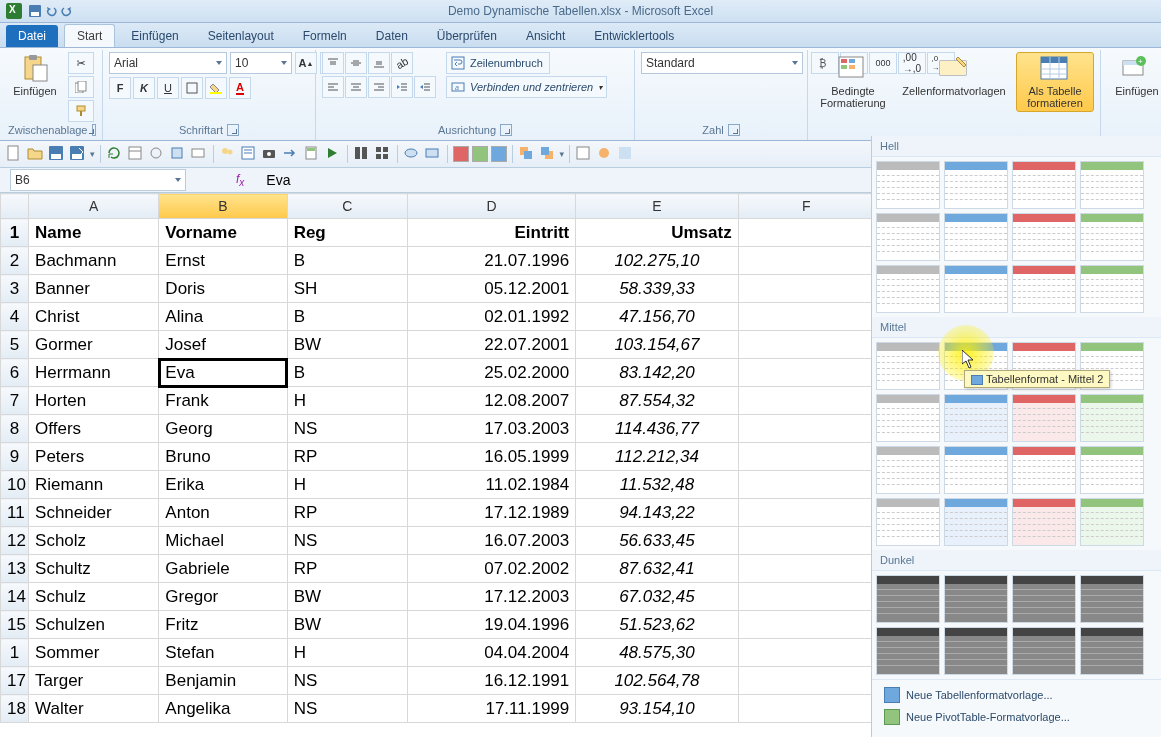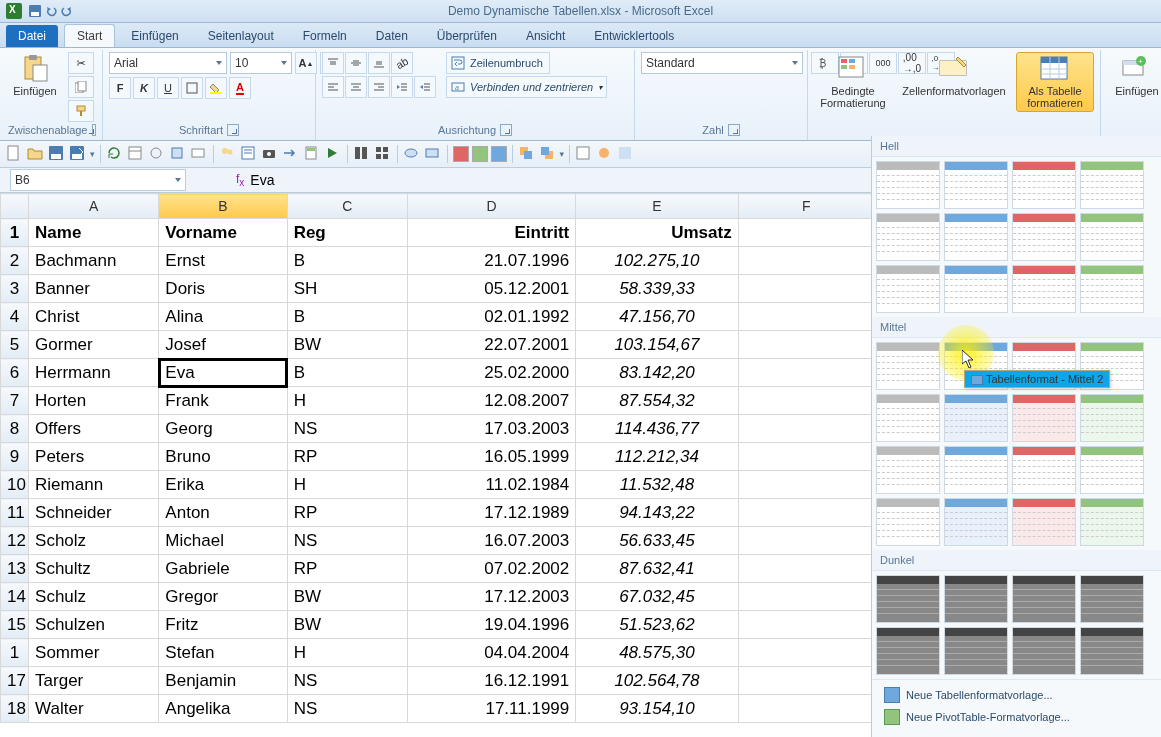--- a/index.html
+++ b/index.html
@@ -30,21 +30,21 @@
   .font-row1{display:flex;gap:3px;align-items:center;}
   .font-row2{display:flex;gap:2px;}
   .toolbar2{height:26px;background:linear-gradient(#f3f7fb,#e6eef7);border-bottom:1px solid #b9cde1;display:flex;align-items:center;padding:0 6px;gap:3px;}
   .tb2-btn{width:18px;height:18px;display:inline-block;cursor:pointer;}
   .tb2-sep{width:1px;height:18px;background:#b9cde1;margin:0 2px;}
   .color-sq{width:14px;height:14px;border:1px solid #aaa;}
   .namebox-row{height:24px;border-bottom:1px solid #b9cde1;display:flex;align-items:center;background:#eef4fa;}
   .namebox{width:166px;height:20px;border:1px solid #b9cde1;background:#fff;margin-left:10px;display:flex;align-items:center;padding:0 4px;position:relative;}
   .namebox::after{content:"";position:absolute;right:4px;top:8px;border-left:3px solid transparent;border-right:3px solid transparent;border-top:4px solid #5a7694;}
   .fx-area{display:flex;align-items:center;margin-left:50px;}
-  .fx{color:#a21caf;margin-right:0;}
+  .fx{font-style:italic;color:#a21caf;margin-right:16px;}
   .formula-bar{padding-left:6px;color:#000;font-size:14px;}
   .sheet{position:relative;}
   table.grid{border-collapse:collapse;table-layout:fixed;width:875px;}
   .grid th,.grid td{border:1px solid #d8d8d8;height:27px;padding:0 6px;font-size:17px;font-family:Arial,sans-serif;color:#000;}
   .grid thead th{background:linear-gradient(#f6f9fc,#e3ecf5);font-weight:normal;text-align:center;color:#333;font-size:14px;height:24px;}
   .grid thead th.sel-col{background:linear-gradient(#ffe38c,#ffc94b);}
   .rowhdr{width:28px;text-align:center;background:linear-gradient(#f6f9fc,#e3ecf5);font-size:14px;color:#333;}
   .corner{width:28px;background:#e3ecf5;}
   .data-head td{font-weight:bold;}
   .col-E{text-align:center;font-style:italic;} .col-D{text-align:right;}
@@ -61,21 +61,21 @@
   .thumb.blue .hdr{background:#6fa8dc;} .thumb.red .hdr{background:#e06666;} .thumb.green .hdr{background:#93c47d;} .thumb.gray .hdr{background:#bbb;}
   .thumb.blue.fill{background:#e8f0fb;} .thumb.red.fill{background:#fbe8e8;} .thumb.green.fill{background:#ebf7ea;}
   .thumb.dark .hdr{background:#444;} .thumb.dark{background:#888;}
   .thumb.dark .rows div{border-bottom:1px solid #aaa;}
   .gallery-footer{border-top:1px solid #dbe7f2;padding:4px 8px;font-size:11px;color:#2b4a6b;background:#f6f9fc;}
   .gallery-footer div{padding:3px 4px;cursor:pointer;display:flex;align-items:center;gap:6px;}
   .sm-ico{width:14px;height:14px;background:#6fa8dc;display:inline-block;border:1px solid #4a7db2;}
   .highlight-circ{position:absolute;width:56px;height:56px;border-radius:50%;background:radial-gradient(rgba(255,240,0,0.85),rgba(255,240,0,0));pointer-events:none;}
   .cursor{position:absolute;width:14px;height:20px;pointer-events:none;}
   .cursor svg{display:block;}
-  .tooltip{position:absolute;background:#0ea5e9;border:1px solid #b0a97a;font-size:11px;padding:2px 6px;white-space:nowrap;color:#333;box-shadow:1px 1px 3px rgba(0,0,0,.2);}
+  .tooltip{position:absolute;background:#fef9c3;border:1px solid #b0a97a;font-size:11px;padding:2px 6px;white-space:nowrap;color:#333;box-shadow:1px 1px 3px rgba(0,0,0,.2);}
   .clipb-col{display:flex;flex-direction:column;gap:2px;margin-left:2px;}
   .clipb-col .small-btn{width:24px;}
   .num-body .small-btn{width:26px;}
   .mid-label{font-size:11px;color:#2b4a6b;padding:0 2px;}
   .align-stack{display:flex;flex-direction:column;gap:2px;}
   .num-stack{display:flex;gap:8px;}
   svg{display:block;}
 </style>
 </head>
 <body>

